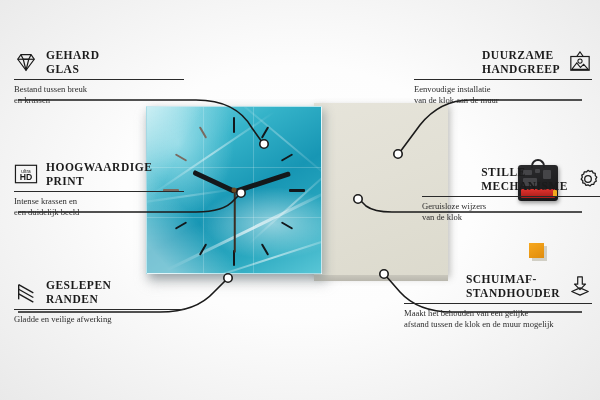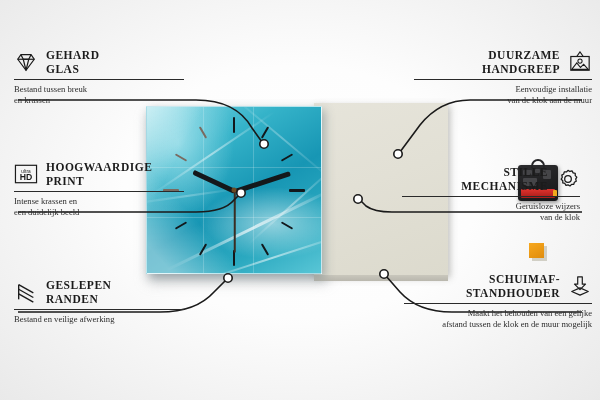--- a/index.html
+++ b/index.html
@@ -64,37 +64,37 @@
   .mech-slot{ position:absolute; background:#454548; border-radius:1px; }
   .battery{ position:absolute; left:3px; bottom:3px; width:34px; height:9px;
     background:linear-gradient(180deg,#e0332e,#a81c19); border-radius:1px; }
   .battery:after{ content:""; position:absolute; right:-2px; top:1px; width:4px; height:7px; background:#f0a81c; border-radius:1px; }
   .spacer{ position:absolute; left:215px; top:140px; width:15px; height:15px;
     background:linear-gradient(150deg,#f7a81f,#e08c0c); box-shadow:3px 3px 0 rgba(205,203,192,.9); }
 
   
   .callout{ position:absolute; width:170px; }
   .callout.left{ text-align:left; }
-  .callout.right{ text-align:right; }
+  .callout.right{ text-align:left; }
   .co-head{ display:flex; align-items:center; gap:8px; }
   .callout.right .co-head{ flex-direction:row-reverse; }
   .co-title{
     font-size:11.5px; font-weight:700; letter-spacing:.5px; line-height:1.22;
     color:#1b1b1b; text-transform:uppercase;
   }
   .co-rule{ height:1px; background:#2a2a2a; margin:3px 0 4px; width:100%; }
   .co-desc{ font-size:8.6px; line-height:1.32; color:#2d2d2d; }
   .co-icon{ width:24px; height:22px; flex:0 0 24px; }
   .co-icon svg{ width:100%; height:100%; display:block; }
 
   #c-glas{ left:14px; top:48px; }
   #c-print{ left:14px; top:160px; }
   #c-randen{ left:14px; top:278px; }
   #c-handgreep{ right:8px; top:48px; width:178px; }
-  #c-mechanisme{ right:20px; top:165px; width:178px; }
+  #c-mechanisme{ right:0; top:165px; width:178px; }
   #c-houder{ right:8px; top:272px; width:188px; }
 
   .lines{ position:absolute; inset:0; pointer-events:none; }
 </style>
 </head>
 <body>
 
 <div class="stage">
 
   <div class="product">
@@ -207,21 +207,21 @@
           <path d="M4 4 L20 13"></path>
               <path d="M4 9 L20 18"></path>
               <path d="M4 14 L20 23"></path>
           <path d="M4 4 L4 20"></path>
             </g>
           </svg>
       </span>
       <span class="co-title"><span>GESLEPEN</span><br><span>RANDEN</span></span>
     </div>
     <div class="co-rule"></div>
-    <div class="co-desc" style="white-space:pre-line">Bestand en veilige afwerking</div>
+    <div class="co-desc" style="white-space:pre-line">Gladde en veilige afwerking</div>
   </div>
 
   <div class="callout right" id="c-handgreep">
     <div class="co-head">
       <span class="co-icon">
         <svg viewBox="0 0 26 24">
           <path d="M13 1 L9.5 6 H16.5 Z" fill="none" stroke="#1b1b1b" stroke-width="1.2"></path>
           <rect x="3" y="6" width="20" height="15" fill="none" stroke="#1b1b1b" stroke-width="1.3"></rect>
           <circle cx="13" cy="11" r="2.3" fill="none" stroke="#1b1b1b" stroke-width="1.1"></circle>
           <path d="M4 20 L9.5 13 L13.5 18 L17 14.5 L22 20 Z" fill="none" stroke="#1b1b1b" stroke-width="1.2"></path>

